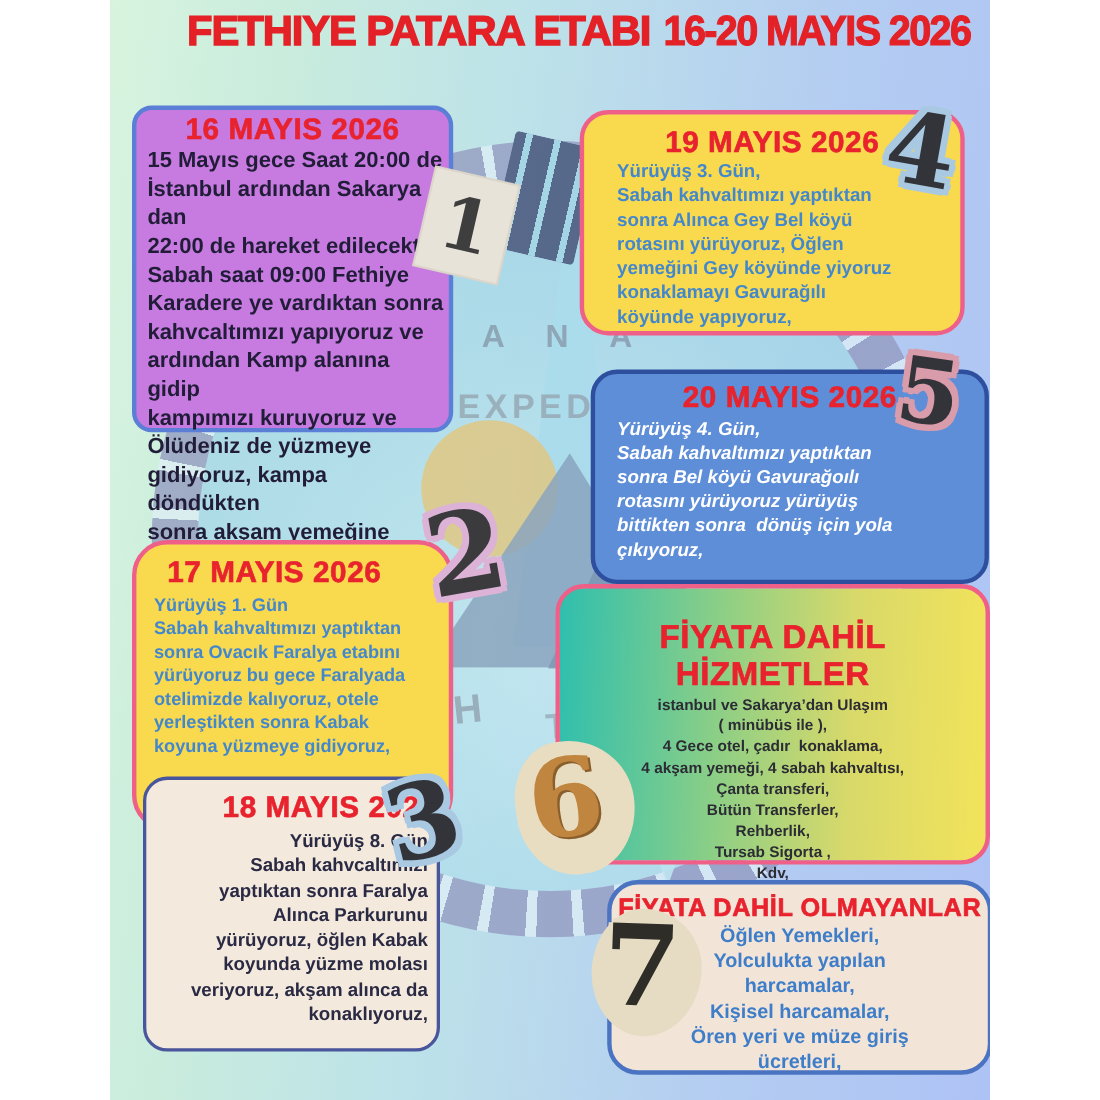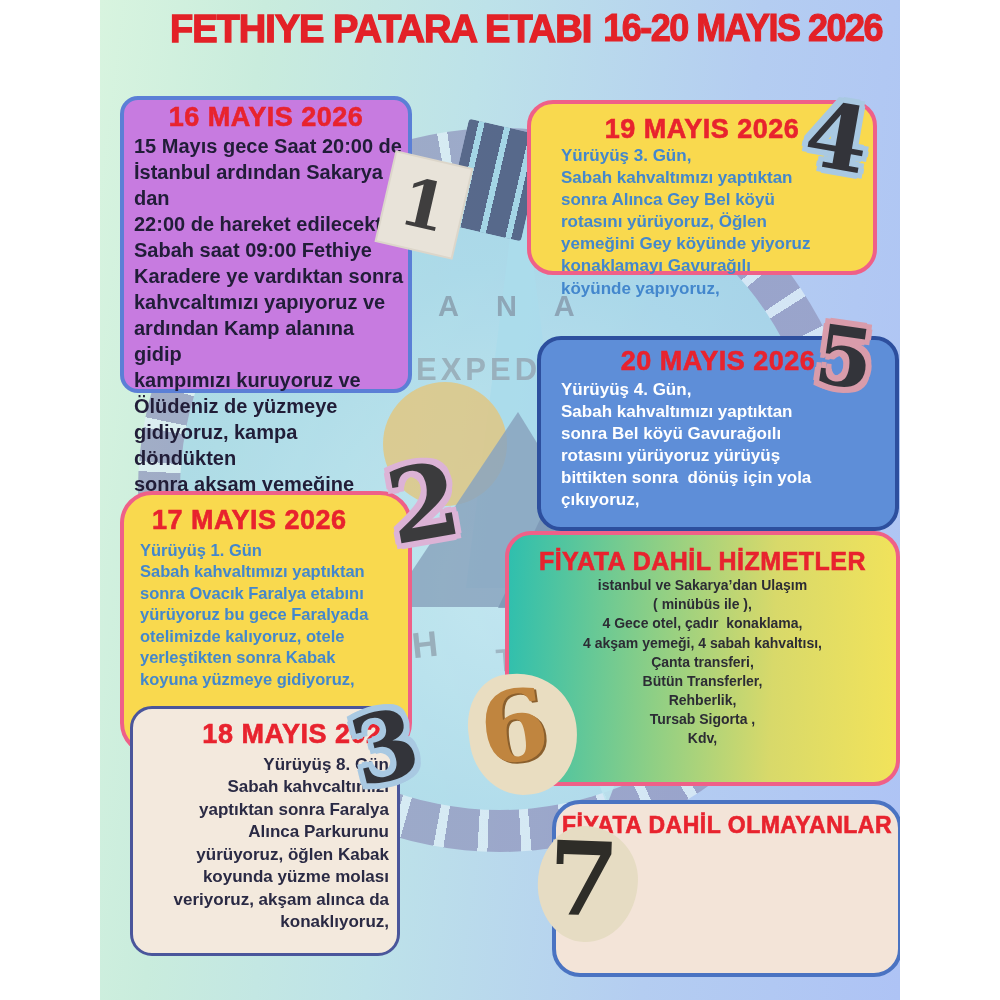--- a/index.html
+++ b/index.html
@@ -55,31 +55,31 @@
   .box-day1 .bodytext{color:#211d38;font-size:20px;line-height:1.3;padding:0 4px 0 10px;margin-top:0;}
 
   .box-day2{left:20px;top:491px;width:292px;height:264px;background:#f9d94e;border:4px solid #ef6088;border-radius:32px;}
   .box-day2 .hdr{margin:10px 0 4px 28px;}
   .box-day2 .bodytext{color:#4387cd;font-size:16.5px;line-height:1.3;padding:0 8px 0 16px;}
 
   .box-day3{left:30px;top:706px;width:270px;height:250px;background:#f3e9dd;border:3px solid #4a569b;border-radius:22px;text-align:right;}
   .box-day3 .hdr{margin:10px 0 4px 22px;}
   .box-day3 .bodytext{color:#2a2a44;font-size:17px;line-height:1.32;padding:0 8px 0 20px;}
 
-  .box-day4{left:427px;top:100px;width:350px;height:175px;background:#f9d94e;border:4px solid #ef6088;border-radius:26px;}
+  .box-day4{left:427px;top:100px;width:350px;height:205px;background:#f9d94e;border:4px solid #ef6088;border-radius:26px;}
   .box-day4 .hdr{text-align:center;margin-top:10px;}
   .box-day4 .bodytext{color:#4387cd;font-size:17px;line-height:1.3;padding:0 10px 0 30px;}
 
   .box-day5{left:437px;top:336px;width:362px;height:195px;background:#5e8ed8;border:4px solid #2d4f9e;border-radius:24px;}
   .box-day5 .hdr{text-align:center;margin-top:6px;}
-  .box-day5 .bodytext{color:#ffffff;font-size:17px;line-height:1.3;padding:0 10px 0 20px;margin-top:2px;}
+  .box-day5 .bodytext{color:#ffffff;font-size:17px;line-height:1.3;padding:0 10px 0 20px;margin-top:2px;font-style:italic;}
 
   .box-included{left:405px;top:531px;width:395px;height:255px;border:4px solid #ef6088;border-radius:26px;
     background:linear-gradient(92deg,#2fbfae 0%,#8ecf85 38%,#d8d96a 68%,#f2e35a 100%);}
-  .box-included .hdr{text-align:center;margin-top:12px;font-size:25px;}
+  .box-included .hdr{text-align:center;margin-top:28px;font-size:30px;}
   .box-included .bodytext{color:#2c2c34;font-size:14px;line-height:1.37;text-align:center;padding:0 10px;}
 
   .box-excluded{left:452px;top:800px;width:350px;height:177px;background:#f3e4d8;border:4px solid #4a73c2;border-radius:28px;}
   .box-excluded .hdr{text-align:center;margin-top:8px;font-size:23px;}
   .box-excluded .bodytext{color:#3e7ec9;font-size:18px;line-height:1.28;text-align:center;padding:0 6px;}
 
   
   .badge{position:absolute;z-index:3;font-family:"DejaVu Serif",serif;font-weight:700;line-height:1;}
   .speck{background-image:radial-gradient(rgba(110,110,110,.28) 1px,transparent 1.2px);background-size:4px 4px;}
   .badge-1{left:286px;top:160px;width:76px;height:90px;background:#e8e3d9;transform:rotate(13deg);
@@ -204,20 +204,26 @@
 4 akşam yemeği, 4 sabah kahvaltısı,
 Çanta transferi,
 Bütün Transferler,
 Rehberlik,
 Tursab Sigorta ,
 Kdv,</div>
     </div>
 
     <div class="box box-excluded">
       <span class="hdr">FİYATA DAHİL OLMAYANLAR</span>
+      <div class="bodytext">Öğlen Yemekleri,
+Yolculukta yapılan
+harcamalar,
+Kişisel harcamalar,
+Ören yeri ve müze giriş
+ücretleri,</div>
     </div>
 
     <div class="badge badge-1 speck">
       <span class="num">1</span>
     </div>
     <div class="badge badge-2">
       <span class="num">2</span>
     </div>
     <div class="badge badge-3">
       <span class="num">3</span>

